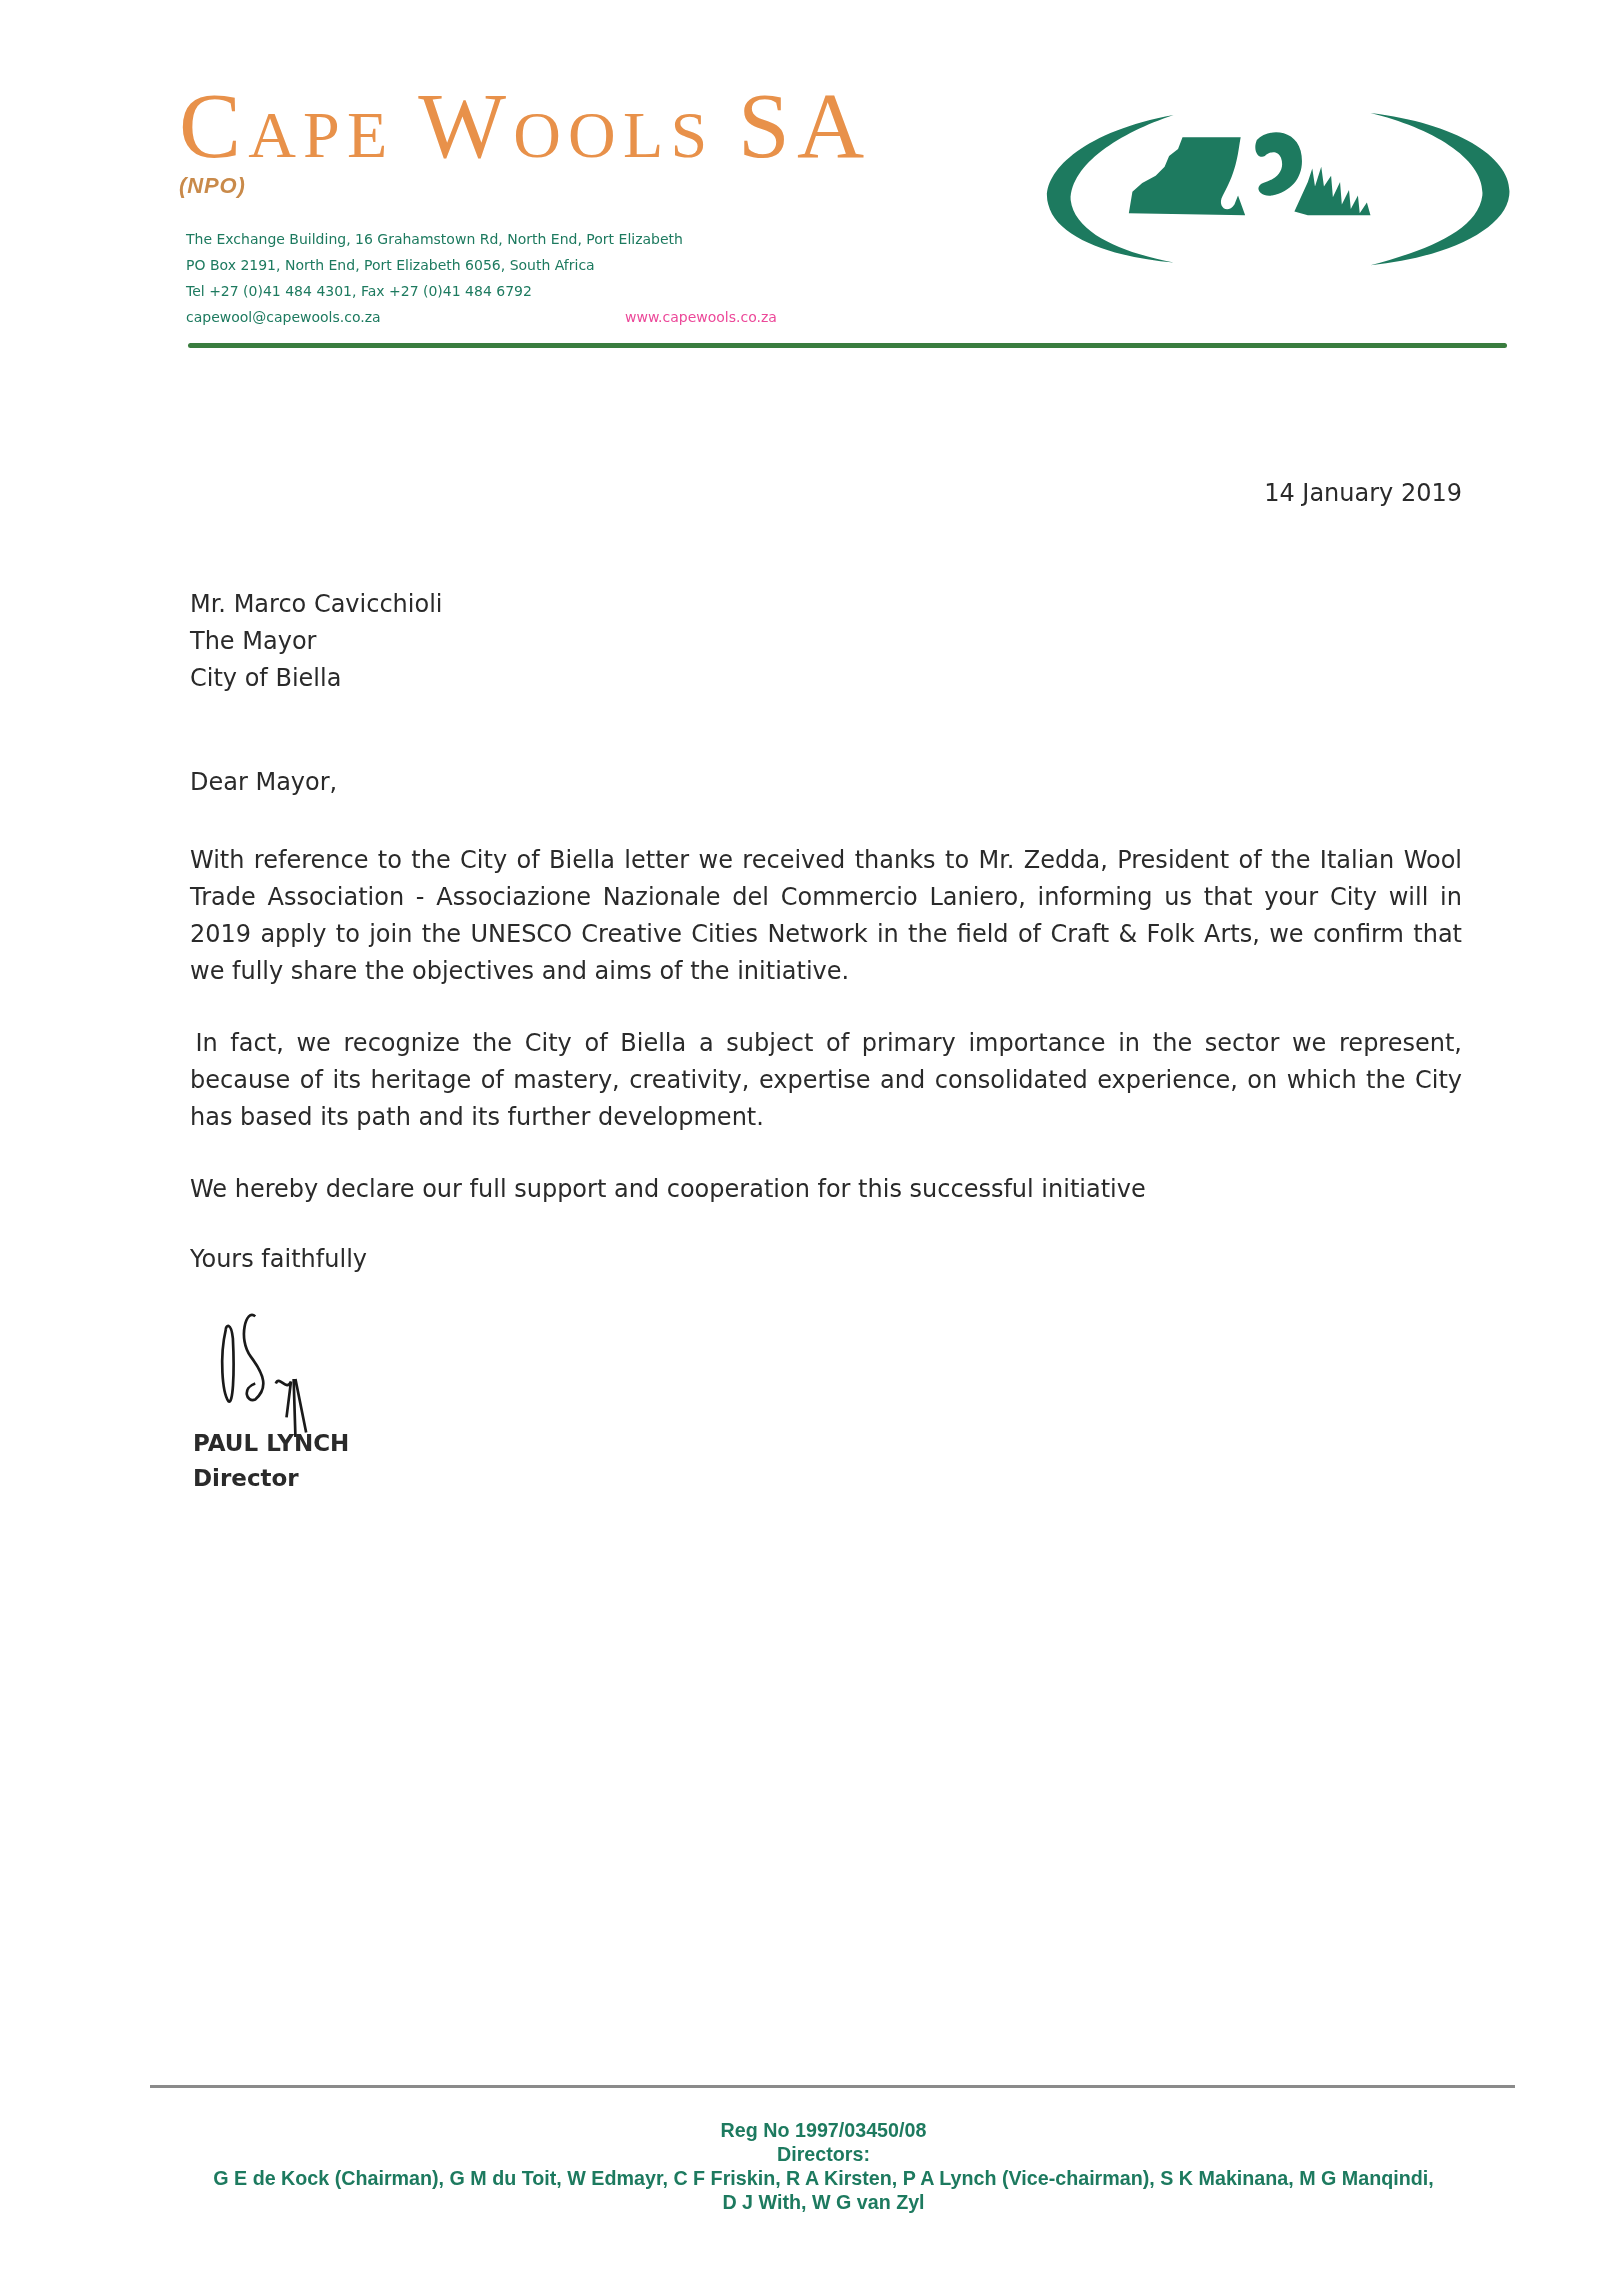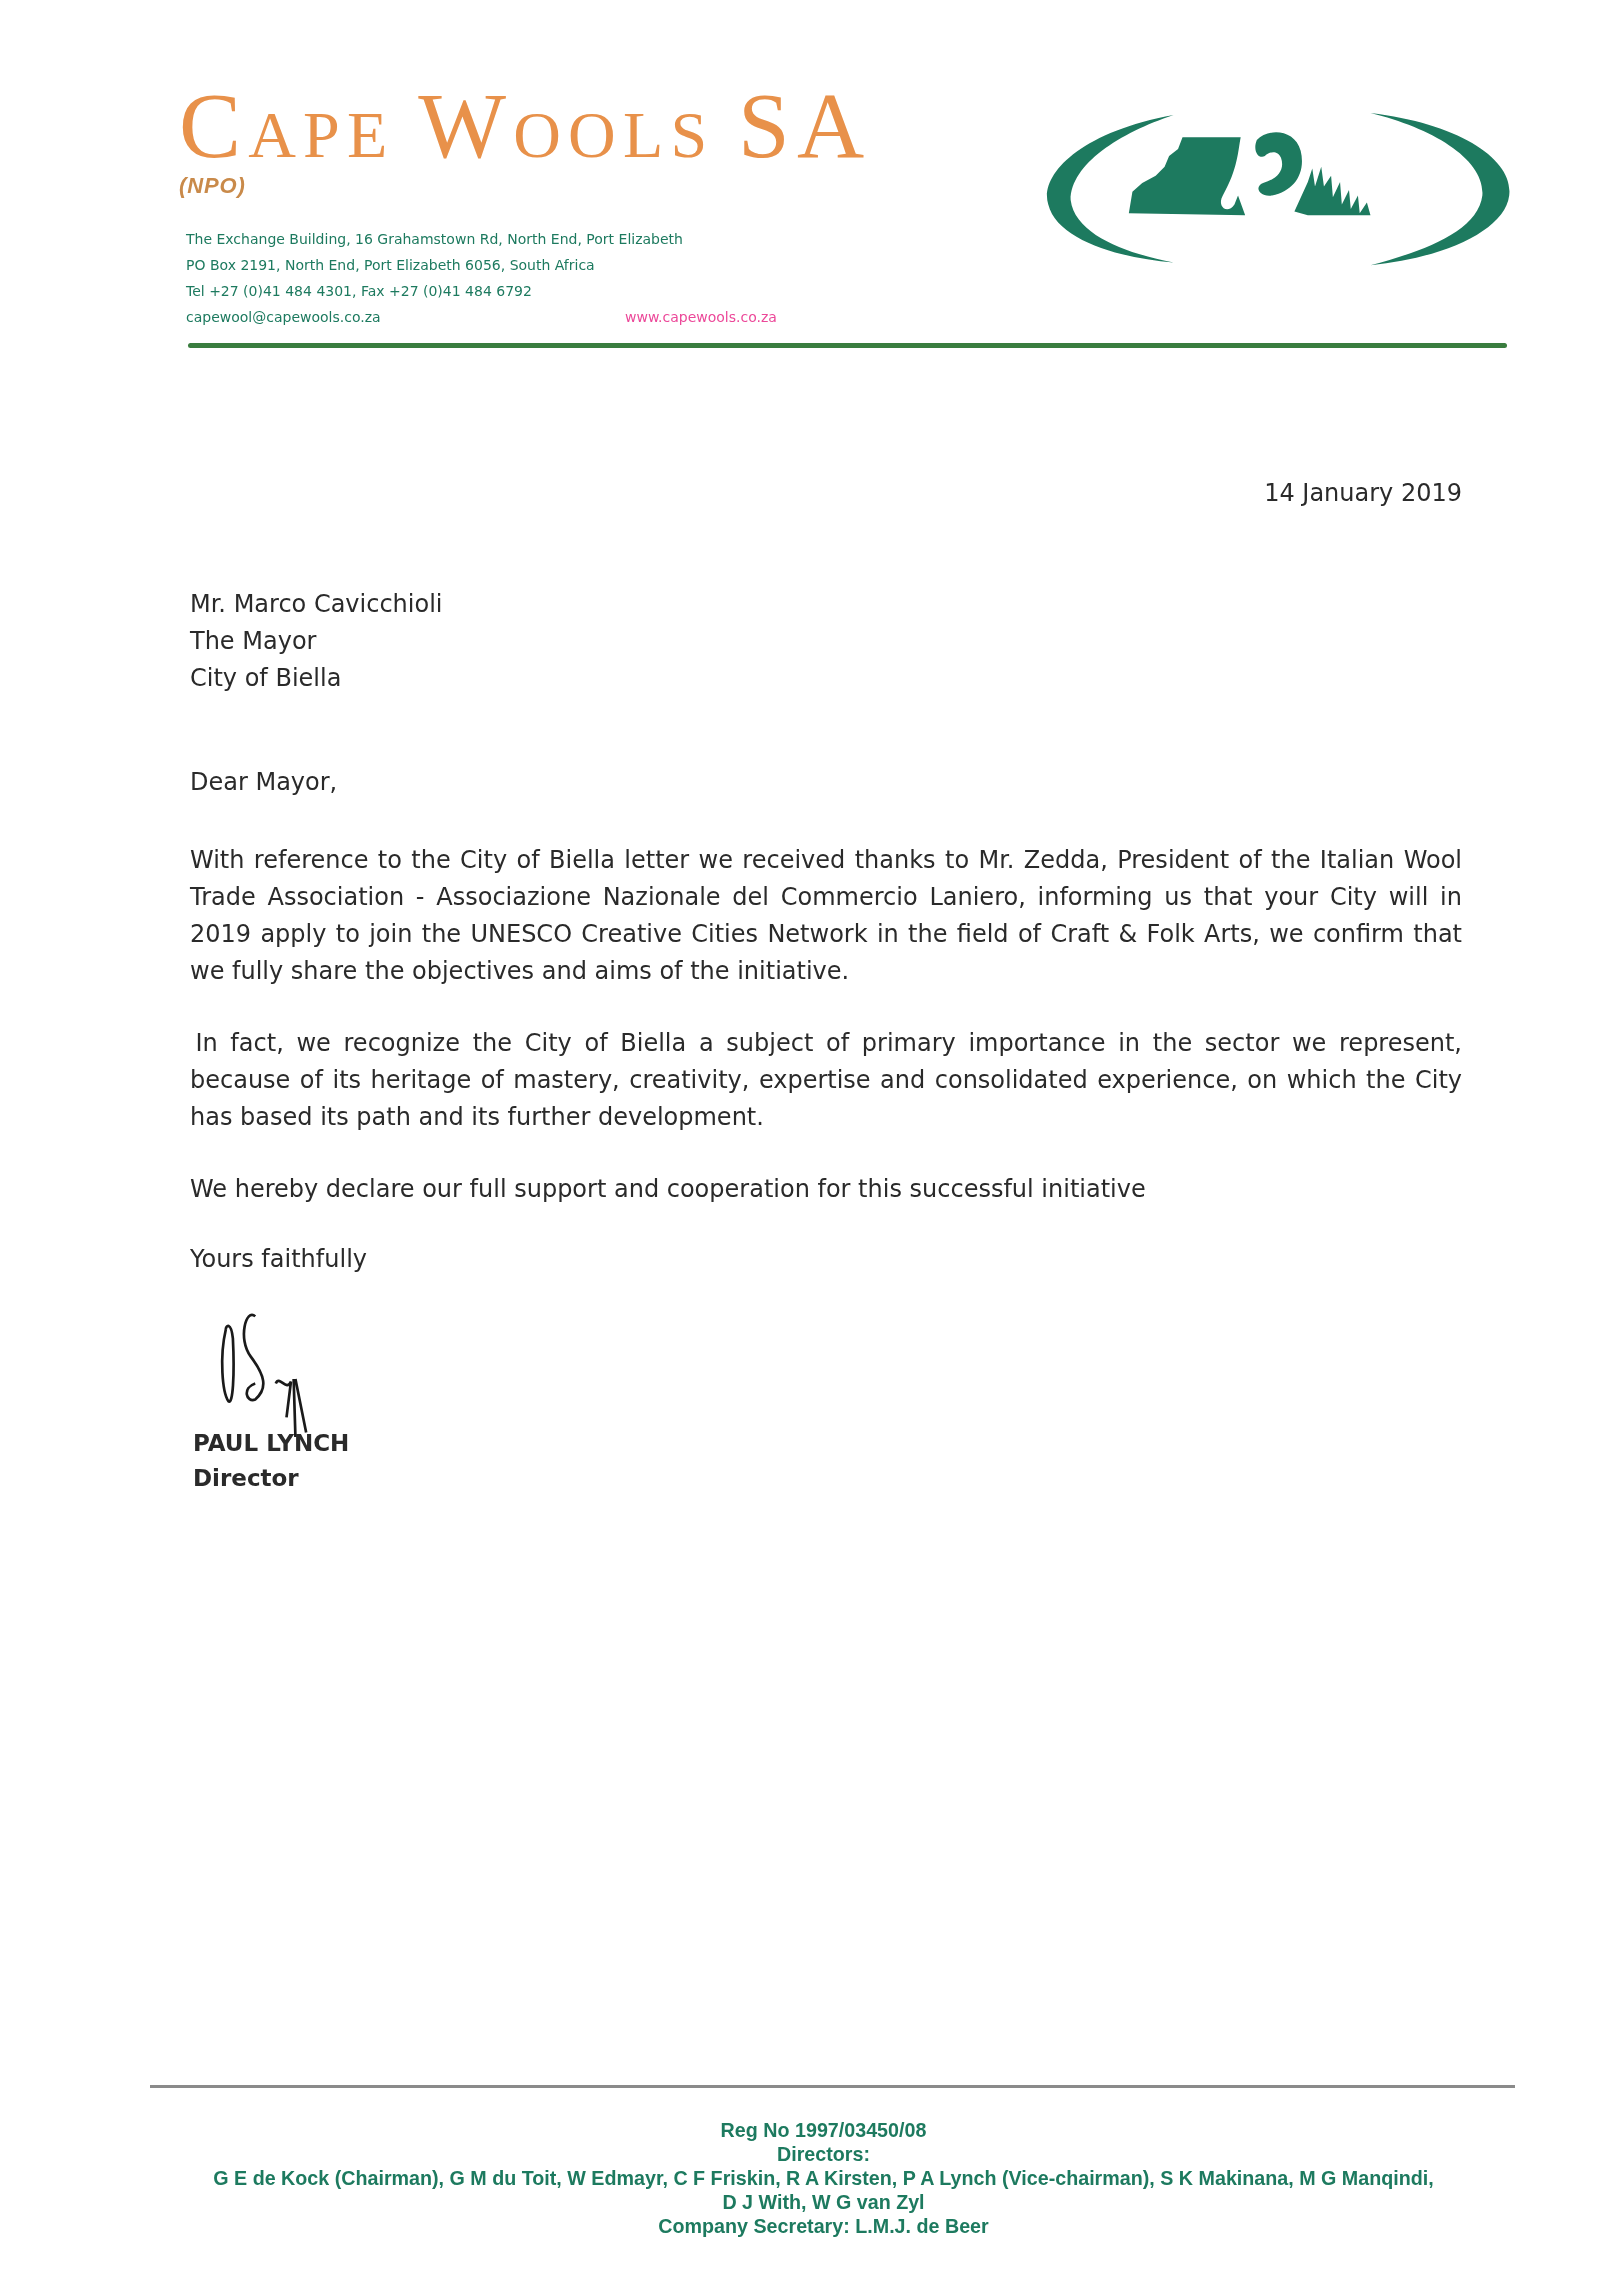--- a/index.html
+++ b/index.html
@@ -126,16 +126,15 @@
       <div>Director</div>
     </div>
   </div>
 
   <div class="footer-rule"></div>
   <div class="footer">
     <span class="line">Reg No 1997/03450/08</span>
     <span class="line">Directors:</span>
     <span class="line">G E de Kock (Chairman), G M du Toit, W Edmayr, C F Friskin, R A Kirsten, P A Lynch (Vice-chairman), S K Makinana, M G Manqindi,</span>
     <span class="line">D J With, W G van Zyl</span>
-    <span class="line">Company Secretary:  L.M.J. de Beer</span>
   </div>
 </div>
 
 
 </body></html>

